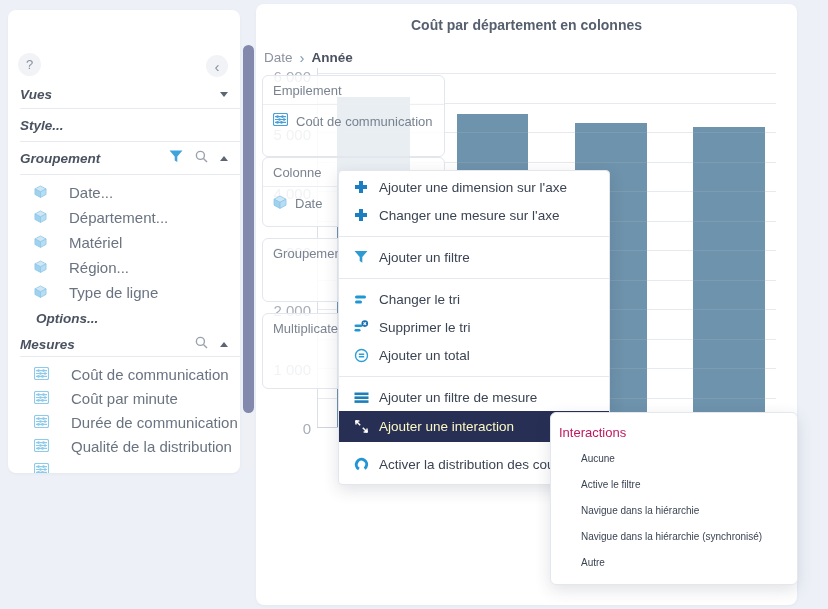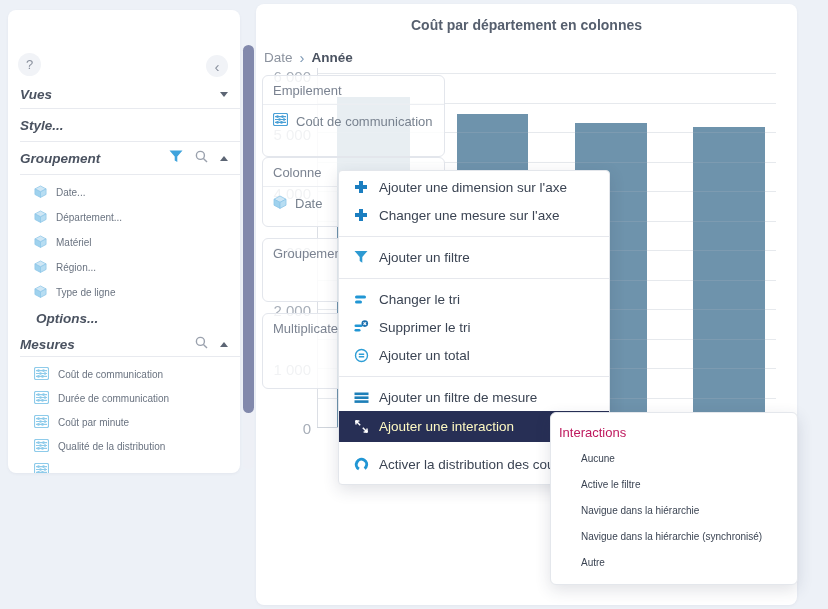--- a/index.html
+++ b/index.html
@@ -31,21 +31,21 @@
 
   
   .sidebar{position:absolute;left:8px;top:10px;width:232px;height:463px;background:#fff;border-radius:8px;
     box-shadow:0 1px 3px rgba(60,70,100,.06);overflow:hidden;z-index:10;}
   .sb-header{position:relative;height:70px;}
   .circle-btn{position:absolute;width:23px;height:23px;border-radius:50%;background:#f1f3f7;color:#8a919e;
     display:flex;align-items:center;justify-content:center;font-size:13px;}
   .sb-row{display:flex;align-items:center;padding:0 12px;color:#4a5260;}
   .sb-head-row{font-weight:700;font-size:13.5px;font-style:italic;}
   .sb-div{border-bottom:1px solid #e8eaef;margin-left:12px;}
-  .sb-item{height:25px;display:flex;align-items:center;gap:9px;padding-left:26px;color:#6a7380;font-size:10px;}
+  .sb-item{height:25px;display:flex;align-items:center;gap:22px;padding-left:26px;color:#6a7380;font-size:15px;}
   .sb-spacer{flex:1;}
   .caret{width:0;height:0;border-left:4.5px solid transparent;border-right:4.5px solid transparent;}
   .caret.down{border-top:5px solid #5c6574;}
   .caret.up{border-bottom:5px solid #5c6574;}
   .mini-icons{display:flex;align-items:center;gap:12px;}
 
   
   .vscroll-track{position:absolute;left:243px;top:45px;width:11px;height:424px;background:#eef0f6;border-radius:6px;z-index:11;}
   .vscroll-thumb{position:absolute;left:0;top:0;width:11px;height:368px;background:#8289ac;border-radius:6px;}
 
@@ -283,36 +283,36 @@
               <line x1="2" y1="3.6" x2="13" y2="3.6" stroke="#8ecbea" stroke-width="1.2"></line>
               <line x1="2" y1="6.5" x2="13" y2="6.5" stroke="#8ecbea" stroke-width="1.2"></line>
               <line x1="2" y1="9.4" x2="13" y2="9.4" stroke="#8ecbea" stroke-width="1.2"></line>
               <circle cx="4.5" cy="3.6" r="1.3" fill="#8ecbea"></circle>
               <circle cx="9.5" cy="3.6" r="1.3" fill="#8ecbea"></circle>
               <circle cx="6.5" cy="6.5" r="1.3" fill="#8ecbea"></circle>
               <circle cx="11" cy="6.5" r="1.3" fill="#8ecbea"></circle>
               <circle cx="4.5" cy="9.4" r="1.3" fill="#8ecbea"></circle>
               <circle cx="8.5" cy="9.4" r="1.3" fill="#8ecbea"></circle>
             </svg></span>
-        <span>Durée de communication</span>
+        <span>Coût par minute</span>
       </div>
       <div class="sb-item" style="height:24px;">
         <span><svg width="15" height="13" viewBox="0 0 15 13">
               <rect x="0.5" y="0.5" width="14" height="12" rx="1.5" fill="none" stroke="#8ecbea" stroke-width="1.2"></rect>
               <line x1="2" y1="3.6" x2="13" y2="3.6" stroke="#8ecbea" stroke-width="1.2"></line>
               <line x1="2" y1="6.5" x2="13" y2="6.5" stroke="#8ecbea" stroke-width="1.2"></line>
               <line x1="2" y1="9.4" x2="13" y2="9.4" stroke="#8ecbea" stroke-width="1.2"></line>
               <circle cx="4.5" cy="3.6" r="1.3" fill="#8ecbea"></circle>
               <circle cx="9.5" cy="3.6" r="1.3" fill="#8ecbea"></circle>
               <circle cx="6.5" cy="6.5" r="1.3" fill="#8ecbea"></circle>
               <circle cx="11" cy="6.5" r="1.3" fill="#8ecbea"></circle>
               <circle cx="4.5" cy="9.4" r="1.3" fill="#8ecbea"></circle>
               <circle cx="8.5" cy="9.4" r="1.3" fill="#8ecbea"></circle>
             </svg></span>
-        <span>Coût par minute</span>
+        <span>Durée de communication</span>
       </div>
       <div class="sb-item" style="height:24px;">
         <span><svg width="15" height="13" viewBox="0 0 15 13">
               <rect x="0.5" y="0.5" width="14" height="12" rx="1.5" fill="none" stroke="#8ecbea" stroke-width="1.2"></rect>
               <line x1="2" y1="3.6" x2="13" y2="3.6" stroke="#8ecbea" stroke-width="1.2"></line>
               <line x1="2" y1="6.5" x2="13" y2="6.5" stroke="#8ecbea" stroke-width="1.2"></line>
               <line x1="2" y1="9.4" x2="13" y2="9.4" stroke="#8ecbea" stroke-width="1.2"></line>
               <circle cx="4.5" cy="3.6" r="1.3" fill="#8ecbea"></circle>
               <circle cx="9.5" cy="3.6" r="1.3" fill="#8ecbea"></circle>
               <circle cx="6.5" cy="6.5" r="1.3" fill="#8ecbea"></circle>

